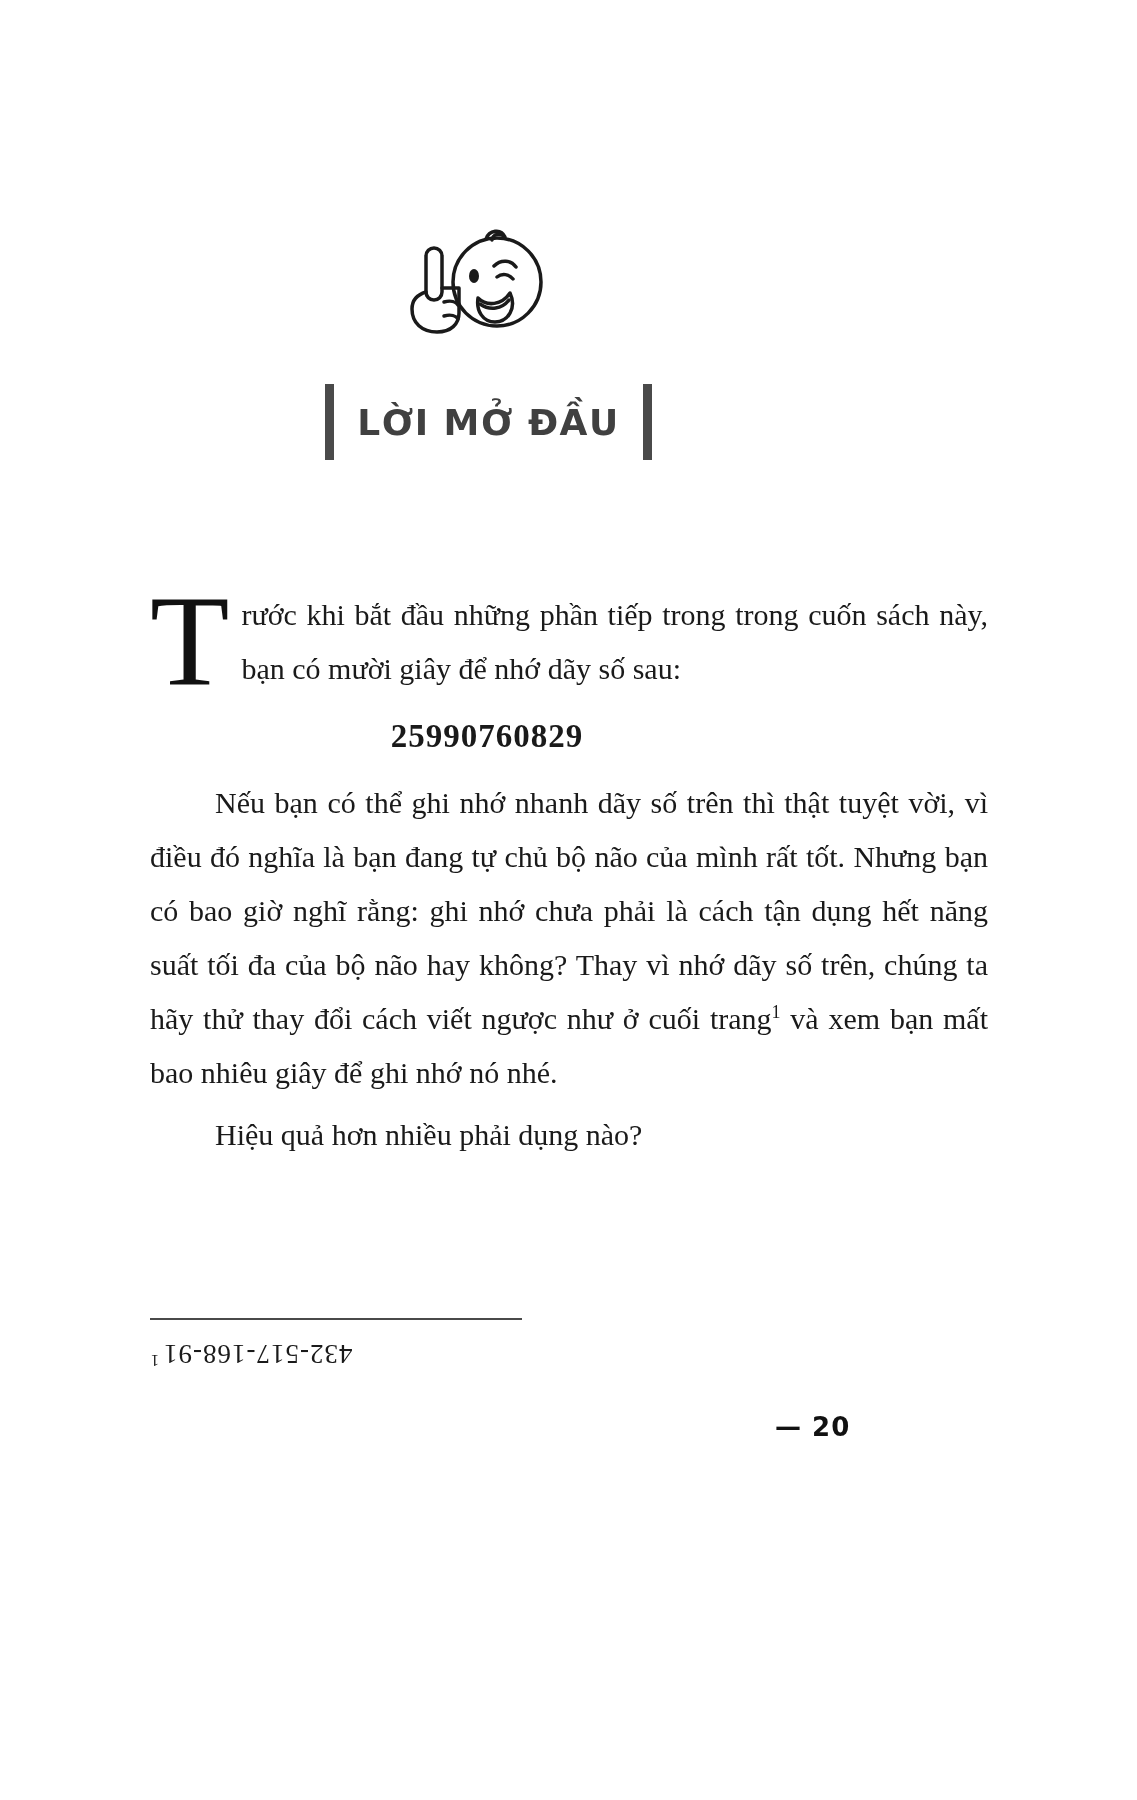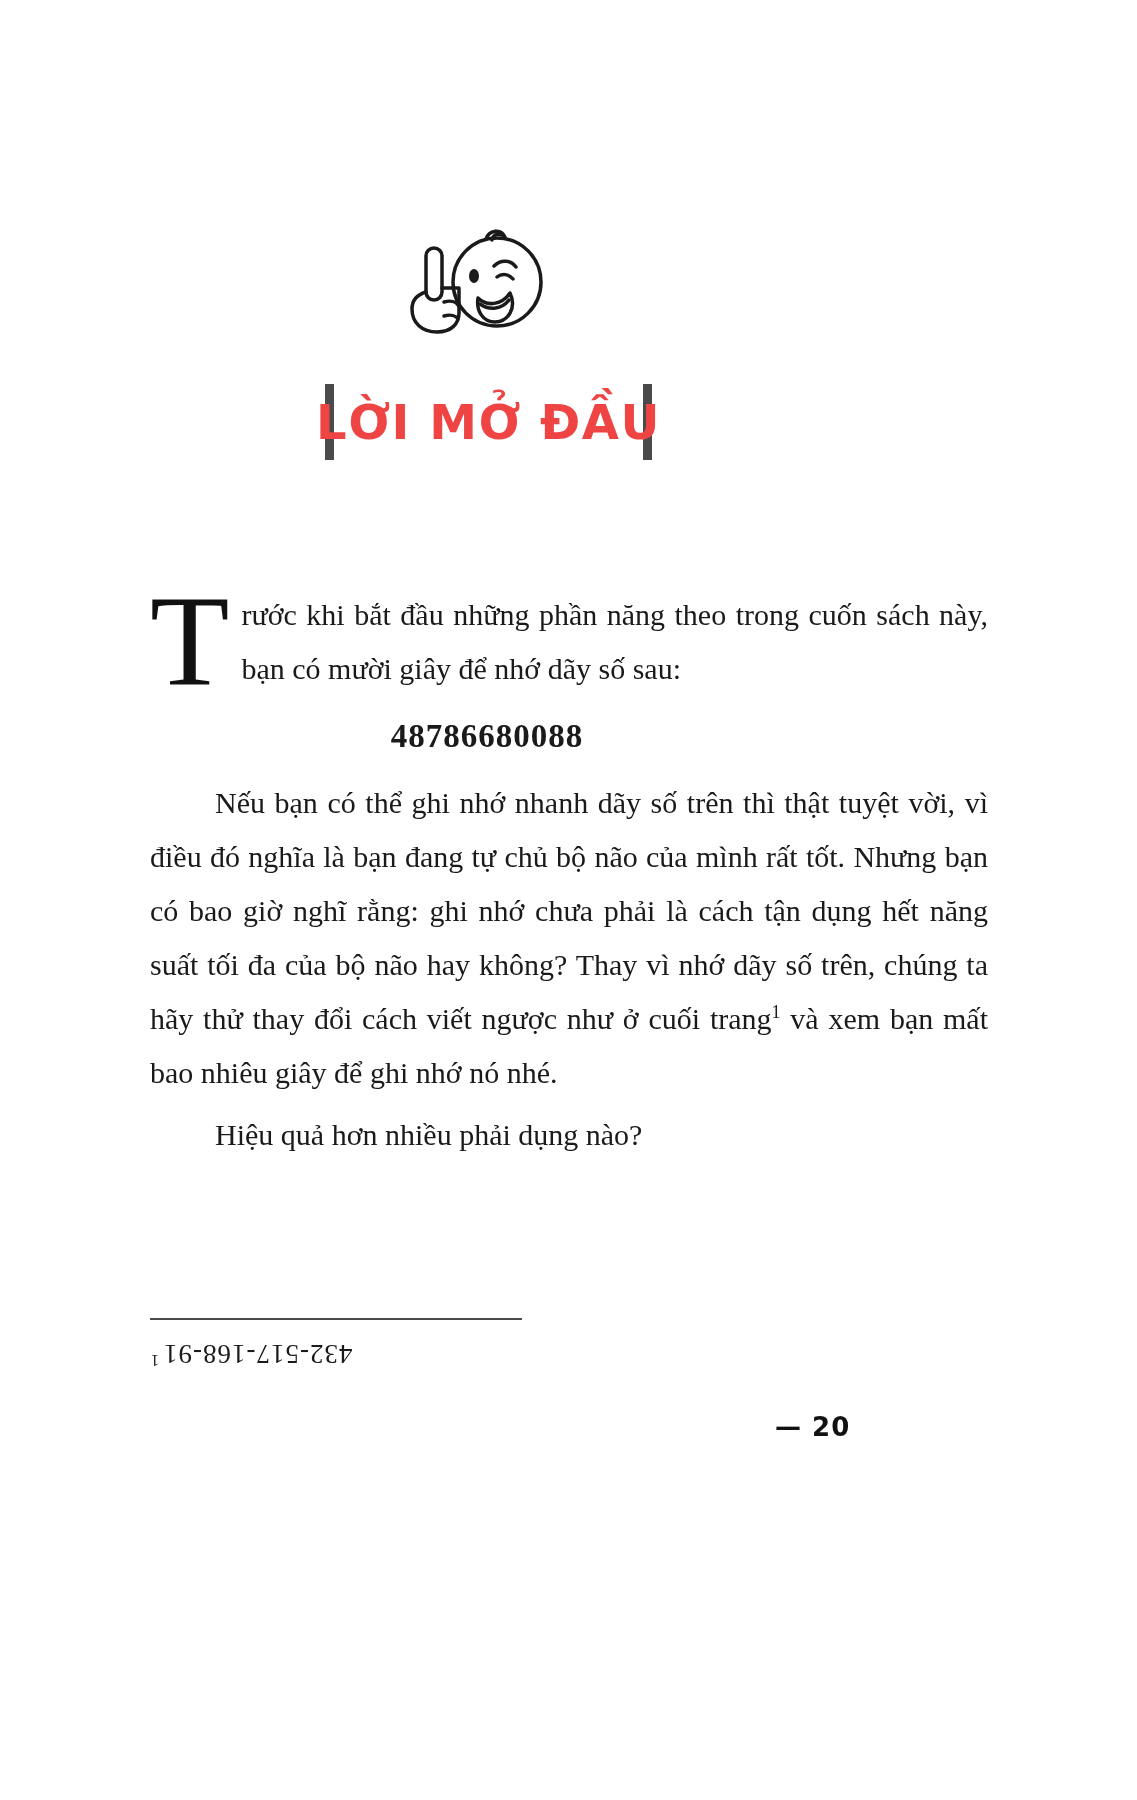--- a/index.html
+++ b/index.html
@@ -37,23 +37,23 @@
     border-left: 9px solid #4a4a4a;
     border-right: 9px solid #4a4a4a;
     box-sizing: border-box;
     display: flex;
     align-items: center;
     justify-content: center;
   }
   .title-text {
     font-family: "DejaVu Sans", "Liberation Sans", sans-serif;
     font-weight: 700;
-    font-size: 48px;
+    font-size: 36px;
     letter-spacing: 1.5px;
-    color: #ef4444;
+    color: #404040;
     white-space: nowrap;
   }
 
   
   .body-col {
     position: absolute;
     left: 150px;
     top: 588px;
     width: 838px;
     font-size: 30px;
@@ -144,23 +144,23 @@
         <path d="M54 96 c7 -2 12 0 14 3"></path>
       </g>
     </svg>
   </div>
 
   <div class="title-box">
     <span class="title-text">LỜI MỞ ĐẦU</span>
   </div>
 
   <div class="body-col">
-    <p><span class="dropcap">T</span><span>rước khi bắt đầu những phần năng theo trong cuốn sách này, bạn có mười giây để nhớ dãy số sau:</span></p>
+    <p><span class="dropcap">T</span><span>rước khi bắt đầu những phần tiếp trong trong cuốn sách này, bạn có mười giây để nhớ dãy số sau:</span></p>
 
-    <p class="memory-number">48786680088</p>
+    <p class="memory-number">25990760829</p>
 
     <p class="indent"><span>Nếu bạn có thể ghi nhớ nhanh dãy số trên thì thật tuyệt vời, vì điều đó nghĩa là bạn đang tự chủ bộ não của mình rất tốt. Nhưng bạn có bao giờ nghĩ rằng: ghi nhớ chưa phải là cách tận dụng hết năng suất tối đa của bộ não hay không? Thay vì nhớ dãy số trên, chúng ta hãy thử thay đổi cách viết ngược như ở cuối trang</span><sup class="fn-ref">1</sup><span> và xem bạn mất bao nhiêu giây để ghi nhớ nó nhé.</span></p>
 
     <p class="indent p3">Hiệu quả hơn nhiều phải dụng nào?</p>
 
   </div>
 
   <div class="footnote-rule"></div>
 
   <div class="footnote"><span class="rotated"><span>432-517-168-91</span><sup>1</sup></span></div>

